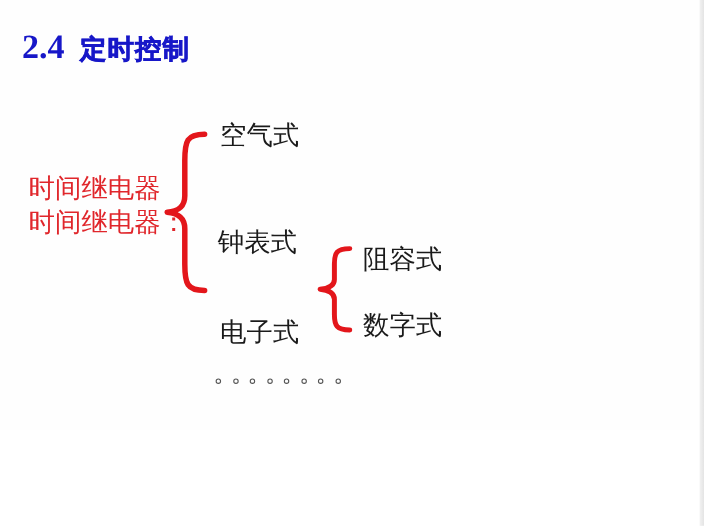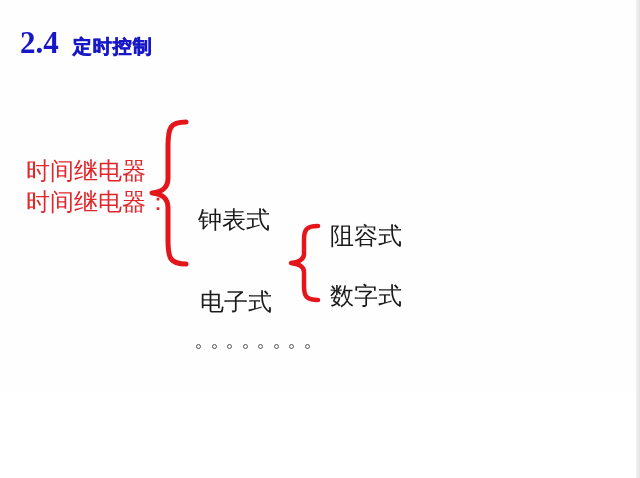--- a/index.html
+++ b/index.html
@@ -37,21 +37,21 @@
       display: flex;
       align-items: baseline;
     }
     .title-num {
       font-family: "Liberation Serif", "DejaVu Serif", serif;
       font-size: 31px;
       letter-spacing: 0px;
     }
     .title-text {
       font-family: Liberation Sans, sans-serif;
-      font-size: 19px;
+      font-size: 24px;
       margin-left: 14px;
       letter-spacing: 1px;
       -webkit-text-stroke: 0.6px #1717c8;
     }
     .category {
       position: absolute;
       left: 26px;
       top: 156px;
       color: #e0262b;
       font-size: 24px;
@@ -98,20 +98,21 @@
   <div class="category">
     <div>时间继电器</div>
     <div>时间继电器：</div>
   </div>
 
   <svg class="brace" style="left:146px; top:116px;" width="44" height="156" viewBox="0 0 44 156">
     <path d="M40 6 C 24 6, 22 12, 22 30 L 22 62 C 22 72, 16 76, 6 77
              C 16 78, 22 82, 22 92 L 22 124 C 22 142, 24 148, 40 148" fill="none" stroke="#e3161b" stroke-width="5" stroke-linecap="round" stroke-linejoin="round"></path>
   </svg>
 
+  <div class="item" style="left:200px; top:110px;">空气式</div>
   <div class="item" style="left:198px; top:175px;margin-top:32px;">钟表式</div>
   <div class="item" style="left:200px; top:248px;margin-top:41px;">电子式</div>
 
   <svg class="brace" style="left:286px; top:222px;" width="36" height="82" viewBox="0 0 36 82">
     <path d="M32 4 C 20 4, 18 8, 18 18 L 18 32 C 18 37, 14 40, 5 41
              C 14 42, 18 45, 18 50 L 18 64 C 18 74, 20 78, 32 78" fill="none" stroke="#e3161b" stroke-width="4.5" stroke-linecap="round" stroke-linejoin="round"></path>
   </svg>
 
   <div class="item" style="left:330px; top:223px;">阻容式</div>
   <div class="item" style="left:330px; top:283px;">数字式</div>

